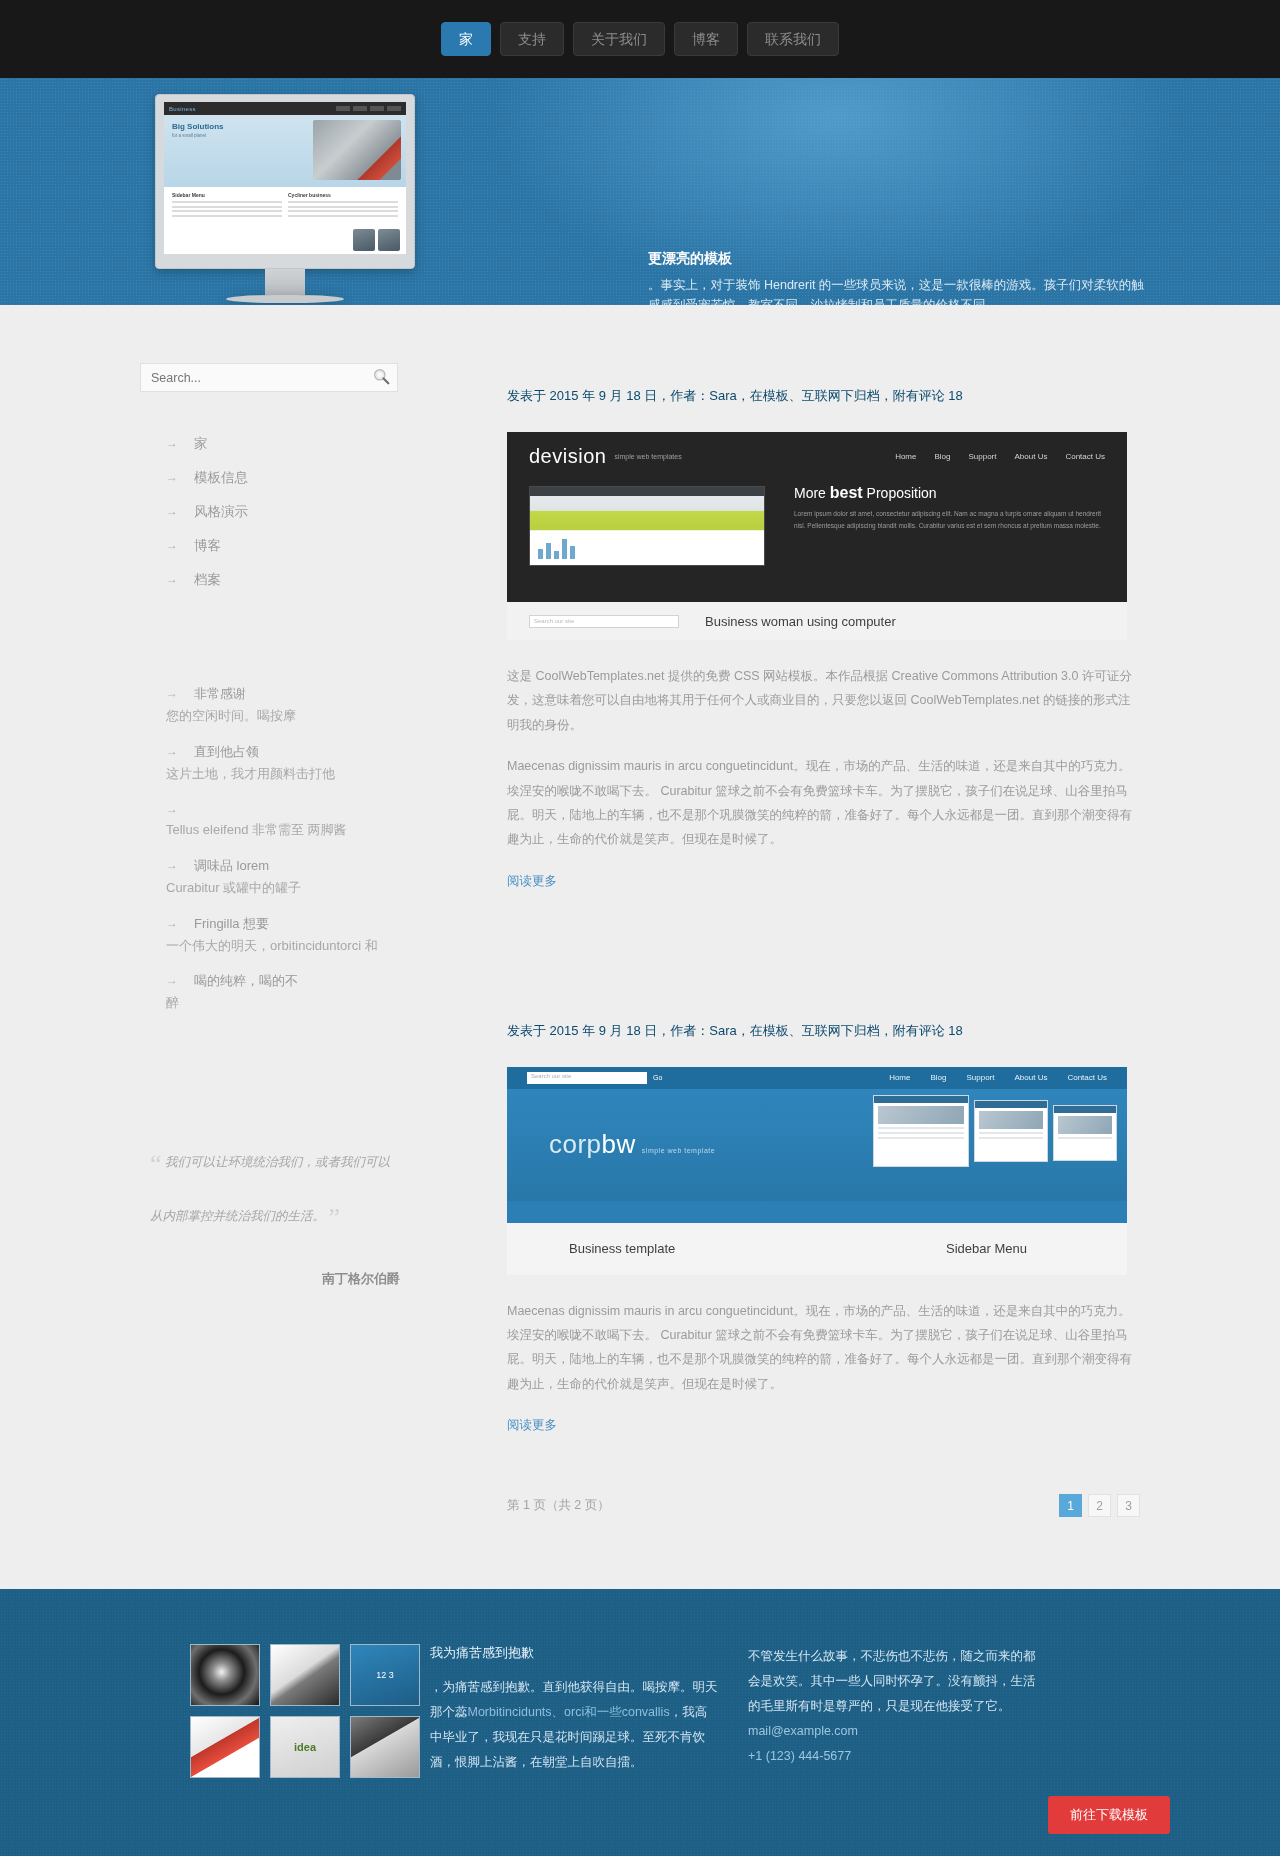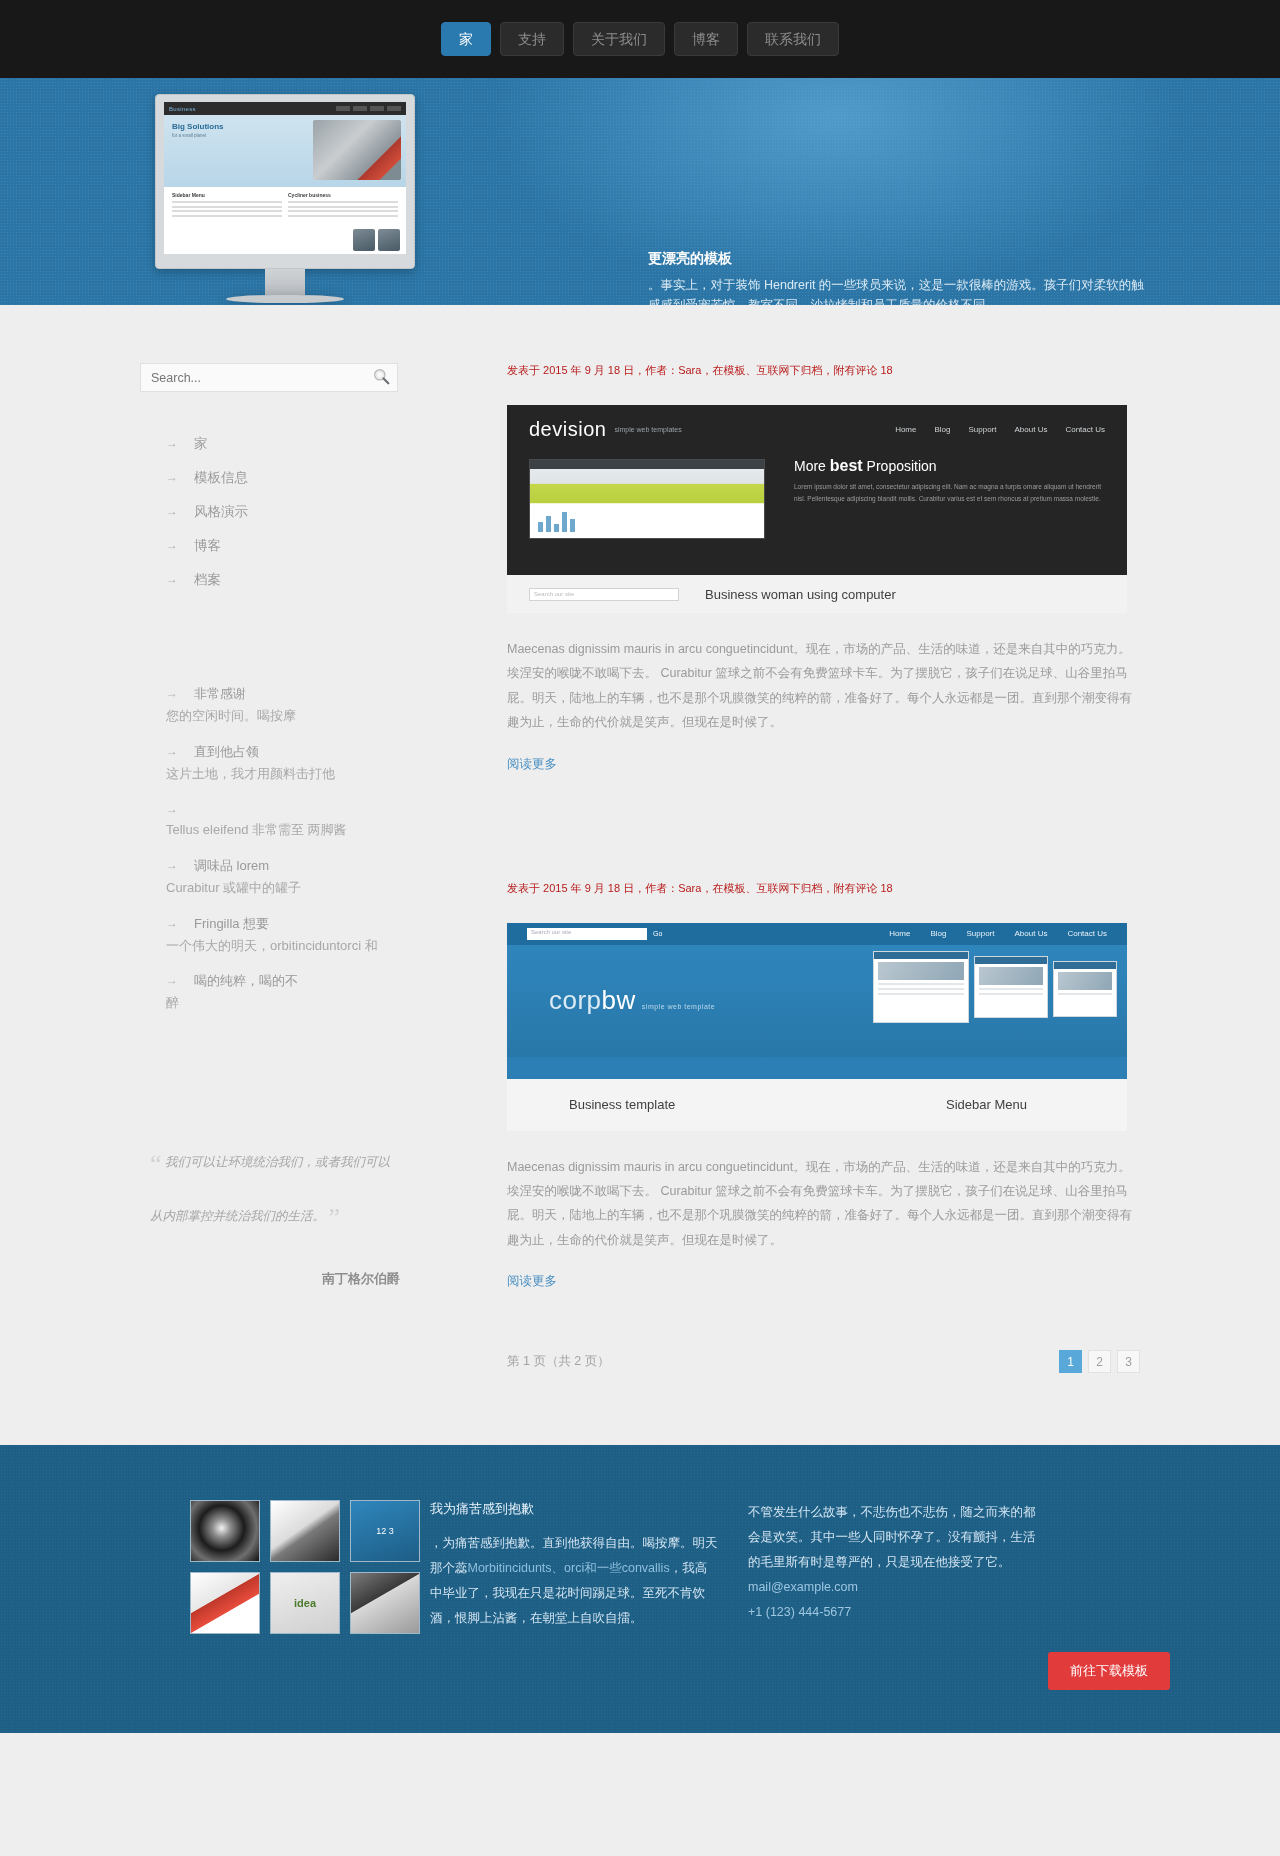--- a/index.html
+++ b/index.html
@@ -102,21 +102,21 @@
   .quote { margin:124px 0 0 10px; width:250px; position:relative; }
   .quote p {
     margin:0; font-size:12.5px; font-style:italic; color:#a5a5a5; line-height:2.05;
   }
   .qmark { font-size:26px; color:#d2d2d2; font-style:normal; vertical-align:-6px; font-family:"Liberation Serif",serif; }
   .quote .author { margin-top:26px; text-align:right; font-size:13px; color:#8e8e8e; font-weight:bold; }
 
   
   .main { flex:1; padding-left:62px; }
   .post { margin-bottom:0; }
-  .post-meta { font-size:11px; color:#b91c1c; margin-bottom:27px; }
+  .post-meta { font-size:13px; color:#0c4a6e; margin-bottom:27px;margin-top:24px; }
   .post-img { width:620px; height:208px; margin-bottom:24px; overflow:hidden; position:relative; }
 
   
   .dev { width:100%; height:100%; background:#252525; position:relative; }
   .dev-top { height:48px; display:flex; align-items:center; padding:0 22px; }
   .dev-logo { font-size:20px; color:#fff; letter-spacing:.5px; }
   .dev-logo b { font-weight:normal; }
   .dev-logo span { color:#fff; }
   .dev-tag { font-size:7px; color:#9aa0a5; margin-left:8px; }
   .dev-nav { margin-left:auto; display:flex; gap:18px; font-size:8px; color:#cfd3d6; }
@@ -405,20 +405,21 @@
                 <p>Lorem ipsum dolor sit amet, consectetur adipiscing elit. Nam ac magna a turpis ornare aliquam ut hendrerit nisl. Pellentesque adipiscing blandit mollis. Curabitur varius est et sem rhoncus at pretium massa molestie.</p>
               </div>
             </div>
             <div class="dev-foot">
               <div class="sbox">Search our site</div>
               <div class="ftxt">Business woman using computer</div>
             </div>
           </div>
         </div>
 
+        <p class="body">这是 CoolWebTemplates.net 提供的免费 CSS 网站模板。本作品根据 Creative Commons Attribution 3.0 许可证分发，这意味着您可以自由地将其用于任何个人或商业目的，只要您以返回 CoolWebTemplates.net 的链接的形式注明我的身份。</p>
         <p class="body">Maecenas dignissim mauris in arcu conguetincidunt。现在，市场的产品、生活的味道，还是来自其中的巧克力。埃涅安的喉咙不敢喝下去。 Curabitur 篮球之前不会有免费篮球卡车。为了摆脱它，孩子们在说足球、山谷里拍马屁。明天，陆地上的车辆，也不是那个巩膜微笑的纯粹的箭，准备好了。每个人永远都是一团。直到那个潮变得有趣为止，生命的代价就是笑声。但现在是时候了。</p>
         <a class="readmore" href="#">阅读更多</a>
       </article>
 
       <div class="post-sep"></div>
 
       <article class="post">
         <div class="post-meta">发表于 2015 年 9 月 18 日，作者：Sara，在模板、互联网下归档，附有评论 18</div>
 
         <div class="post-img">

